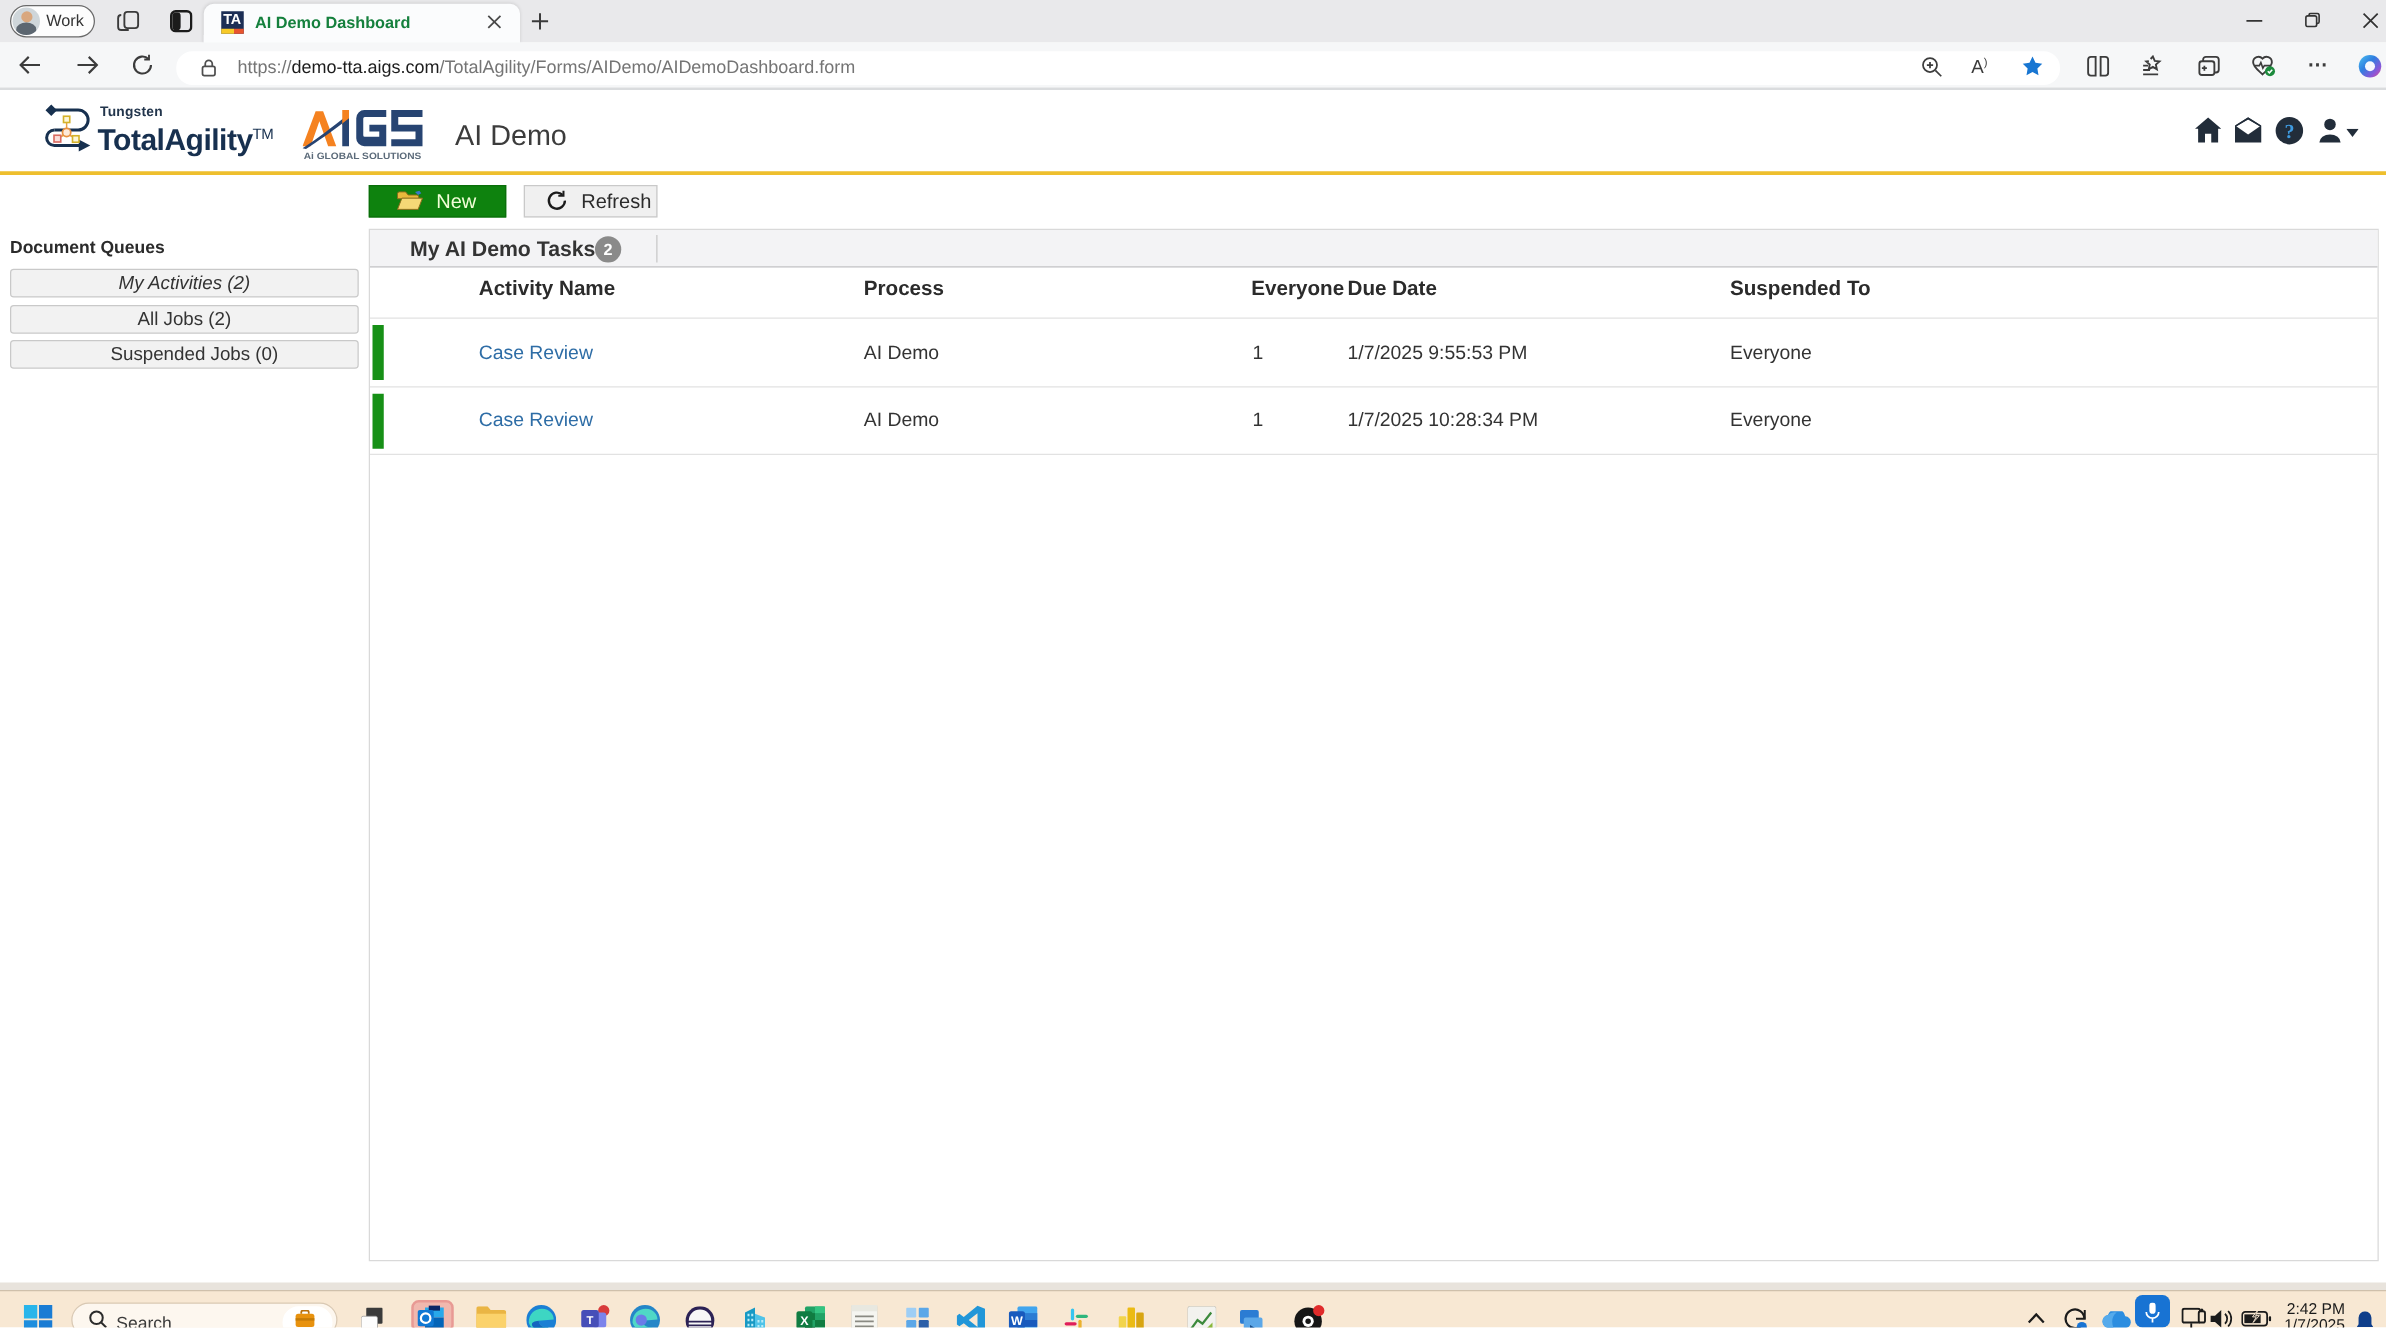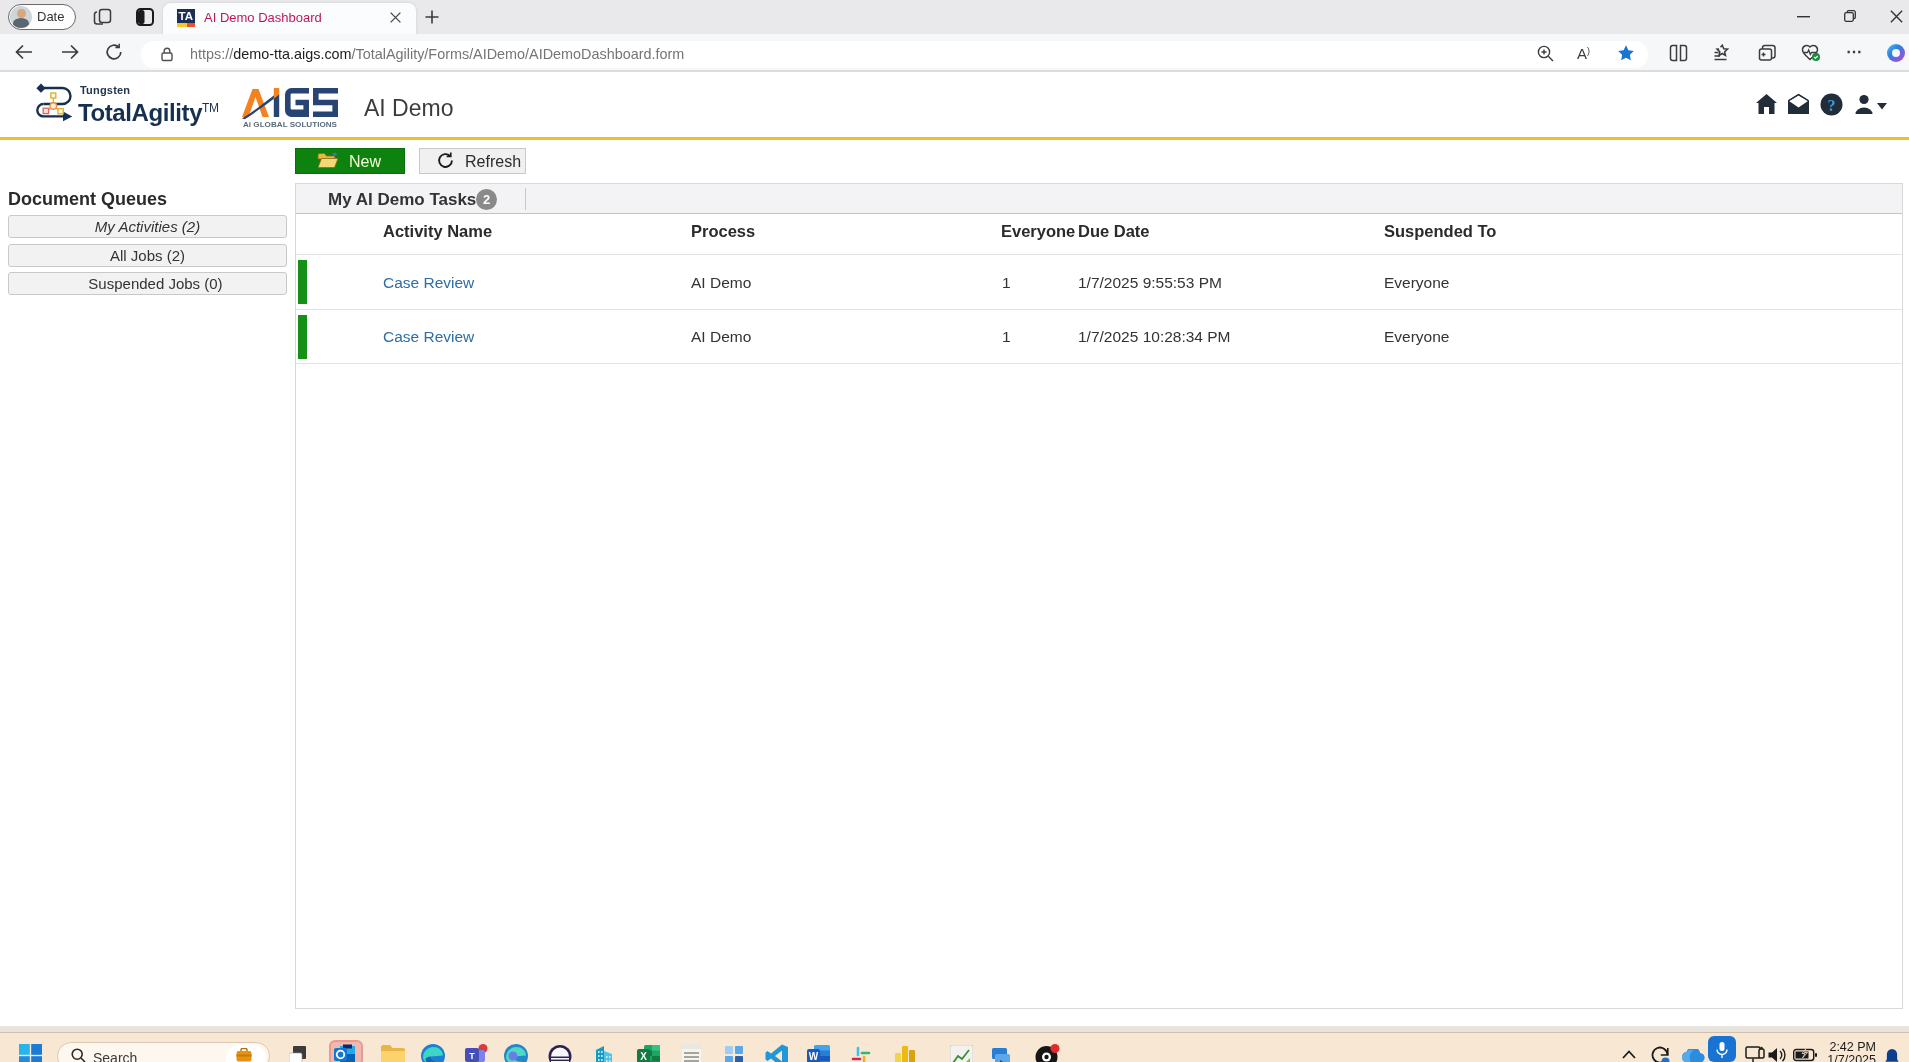--- a/index.html
+++ b/index.html
@@ -33,40 +33,40 @@
 </head>
 <body>
 
   <div class="abs" id="tabstrip"></div>
 
   <div class="abs" style="left:8px;top:4px;width:68px;height:26px;border:1.5px solid #6a6a6a;border-radius:14px;background:#fdfdfd;"></div>
   <div class="abs" style="left:10px;top:6px;width:22px;height:22px;border-radius:50%;background:#cfd6da;overflow:hidden;">
     <div class="abs" style="left:6.5px;top:3px;width:9px;height:9px;border-radius:50%;background:#d9a77e;"></div>
     <div class="abs" style="left:3px;top:12px;width:16px;height:11px;border-radius:50% 50% 0 0;background:#5c6670;"></div>
   </div>
-  <div class="abs" style="left:37px;top:9px;font-size:13px;color:#333;">Date</div>
+  <div class="abs" style="left:37px;top:9px;font-size:13px;color:#333;">Work</div>
 
   <svg class="abs" style="left:93px;top:8px;" width="19" height="19" viewBox="0 0 19 19" fill="none" stroke="#3b3b3b" stroke-width="1.5">
     <rect x="6.5" y="1.5" width="11" height="13" rx="2.5"></rect>
     <path d="M4 4 a2.5 2.5 0 0 0 -2.5 2.5 v7 a2.5 2.5 0 0 0 2.5 2.5 h6"></path>
   </svg>
 
   <svg class="abs" style="left:136px;top:8px;" width="18" height="18" viewBox="0 0 18 18">
     <rect x="1" y="1" width="16" height="16" rx="3.5" fill="none" stroke="#1b1b1b" stroke-width="2"></rect>
     <rect x="2" y="2" width="6.5" height="14" rx="2.5" fill="#1b1b1b"></rect>
   </svg>
 
   <div class="abs" style="left:163px;top:3px;width:253px;height:31px;background:#fbfcfd;border-radius:8px 8px 0 0;box-shadow:0 0 3px rgba(0,0,0,0.12);"></div>
   <div class="abs" style="left:163px;top:28px;width:253px;height:8px;background:#fbfcfd;"></div>
 
   <div class="abs" style="left:177px;top:9px;width:18px;height:18px;background:#1c2e55;">
     <div class="abs" style="left:0;bottom:0;width:18px;height:4px;background:linear-gradient(90deg,#f7c928 55%,#e8542e 55%);"></div>
     <div class="abs" style="left:1.5px;top:1px;font-size:11.5px;font-weight:bold;color:#fff;letter-spacing:0px;">TA</div>
   </div>
-  <div class="abs" style="left:204px;top:10px;font-size:13px;color:#be185d;">AI Demo Dashboard</div>
+  <div class="abs" style="left:204px;top:10px;font-size:13px;color:#15803d;font-weight:bold;">AI Demo Dashboard</div>
   <svg class="abs" style="left:389px;top:11px;" width="13" height="13" viewBox="0 0 12 12" stroke="#4a4a4a" stroke-width="1.3">
     <path d="M1.5 1.5 L10.5 10.5 M10.5 1.5 L1.5 10.5"></path>
   </svg>
 
   <svg class="abs" style="left:425px;top:10px;" width="14" height="14" viewBox="0 0 14 14" stroke="#3b3b3b" stroke-width="1.6">
     <path d="M7 0.5 V13.5 M0.5 7 H13.5"></path>
   </svg>
 
   <svg class="abs" style="left:1797px;top:16px;" width="13" height="2" viewBox="0 0 13 2">
     <rect width="13" height="1.4" fill="#333"></rect>
@@ -207,21 +207,21 @@
     <path d="M15 1.5 l3.5 -1 l1.5 2 l-2.5 1.5 z" fill="#3878c8"></path>
   </svg>
   <div class="abs" style="left:349px;top:153px;font-size:16px;color:#f2ffd8;">New</div>
   <div class="abs graybtn" style="left:419px;top:148px;width:107px;height:26px;"></div>
   <svg class="abs" style="left:437px;top:152px;" width="17" height="17" viewBox="0 0 18 18" fill="none" stroke="#1b1b1b" stroke-width="2">
     <path d="M15.8 9 a6.8 6.8 0 1 1 -2.0 -4.8"></path>
     <path d="M14.6 0.6 V4.8 H10.2" stroke-width="1.7"></path>
   </svg>
   <div class="abs" style="left:465px;top:153px;font-size:16px;color:#2b2b2b;">Refresh</div>
 
-  <div class="abs" style="left:8px;top:189px;font-size:18px;font-weight:bold;color:#2b2b2b;">Document Queues</div>
+  <div class="abs" style="left:8px;top:189px;font-size:14px;font-weight:bold;color:#2b2b2b;">Document Queues</div>
   <div class="abs qbtn" style="top:215px;font-style:italic;">My Activities (2)</div>
   <div class="abs qbtn" style="top:244px;">All Jobs (2)</div>
   <div class="abs qbtn" style="top:272px;padding-left:16px;">Suspended Jobs (0)</div>
 
   <div class="abs" id="tablepanel">
     <div class="abs" id="tabrow"></div>
     <div class="abs" style="left:229px;top:4px;width:1px;height:22px;background:#c8c8c8;"></div>
     <div class="abs" style="left:32px;top:6px;font-size:17px;font-weight:bold;color:#333;">My AI Demo Tasks</div>
     <div class="abs" style="left:180px;top:5px;width:21px;height:21px;border-radius:50%;background:#8a8a8a;color:#fff;font-size:13px;font-weight:bold;text-align:center;line-height:21px;">2</div>
 

